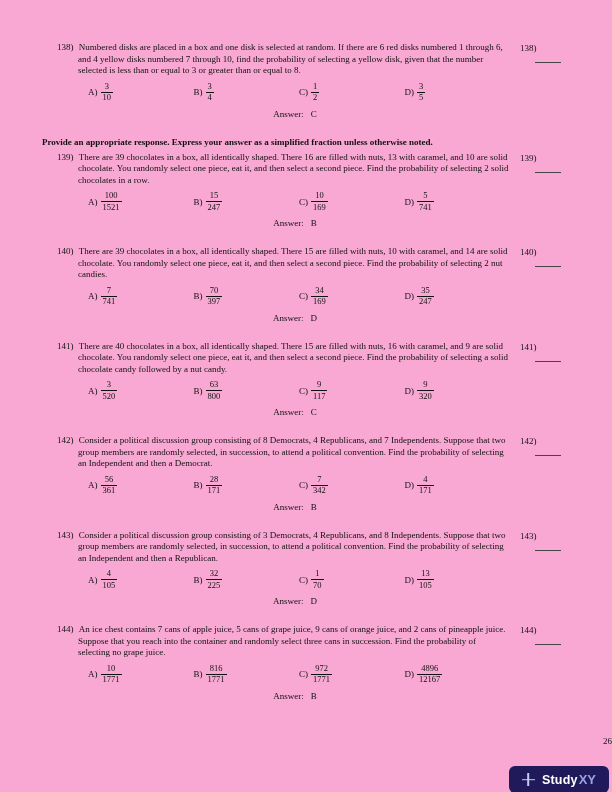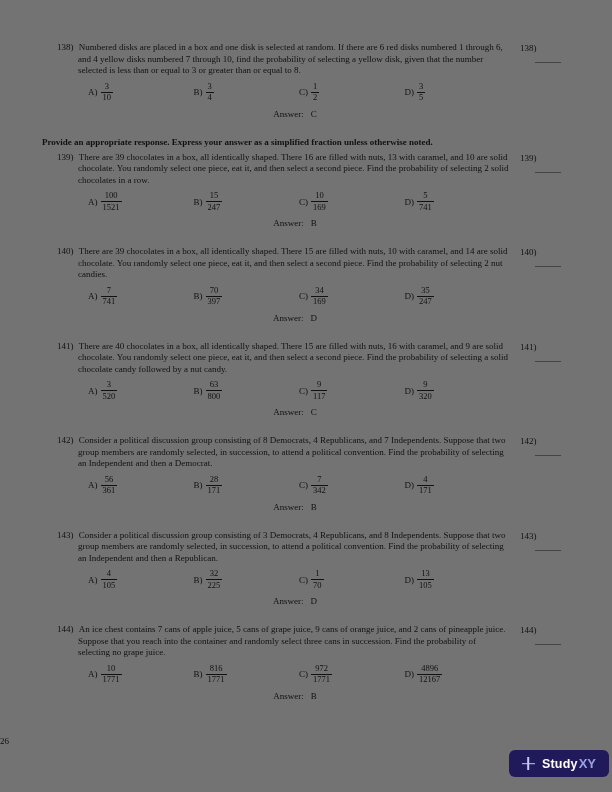--- a/index.html
+++ b/index.html
@@ -4,21 +4,21 @@
 <style>
   html, body {
     margin: 0;
     padding: 0;
     background: #ffffff;
   }
   .page {
     position: relative;
     width: 612px;
     height: 792px;
-    background: #737373;
+    background: #f9a8d4;
     font-family: "Liberation Serif", serif;
     font-size: 9px;
     color: #111111;
     overflow: hidden;
   }
   .content {
     position: absolute;
     left: 42px;
     top: 42px;
     width: 476px;
@@ -96,27 +96,27 @@
     height: 0;
     border-bottom: 1px solid #444;
     margin-left: 15px;
     margin-top: 9px;
   }
   .footer-page-number {
     position: absolute;
     left: 0;
     right: 0;
     top: 736px;
-    text-align: left;
+    text-align: right;
     line-height: 11px;
   }
   .logo {
     position: absolute;
     right: 3px;
-    top: 750px;
+    top: 766px;
     height: 27px;
     padding: 0 13px;
     background: #201a5a;
     border-radius: 6px;
     display: flex;
     align-items: center;
     gap: 7px;
     font-family: "Liberation Sans", sans-serif;
   }
   .logo-plus {

